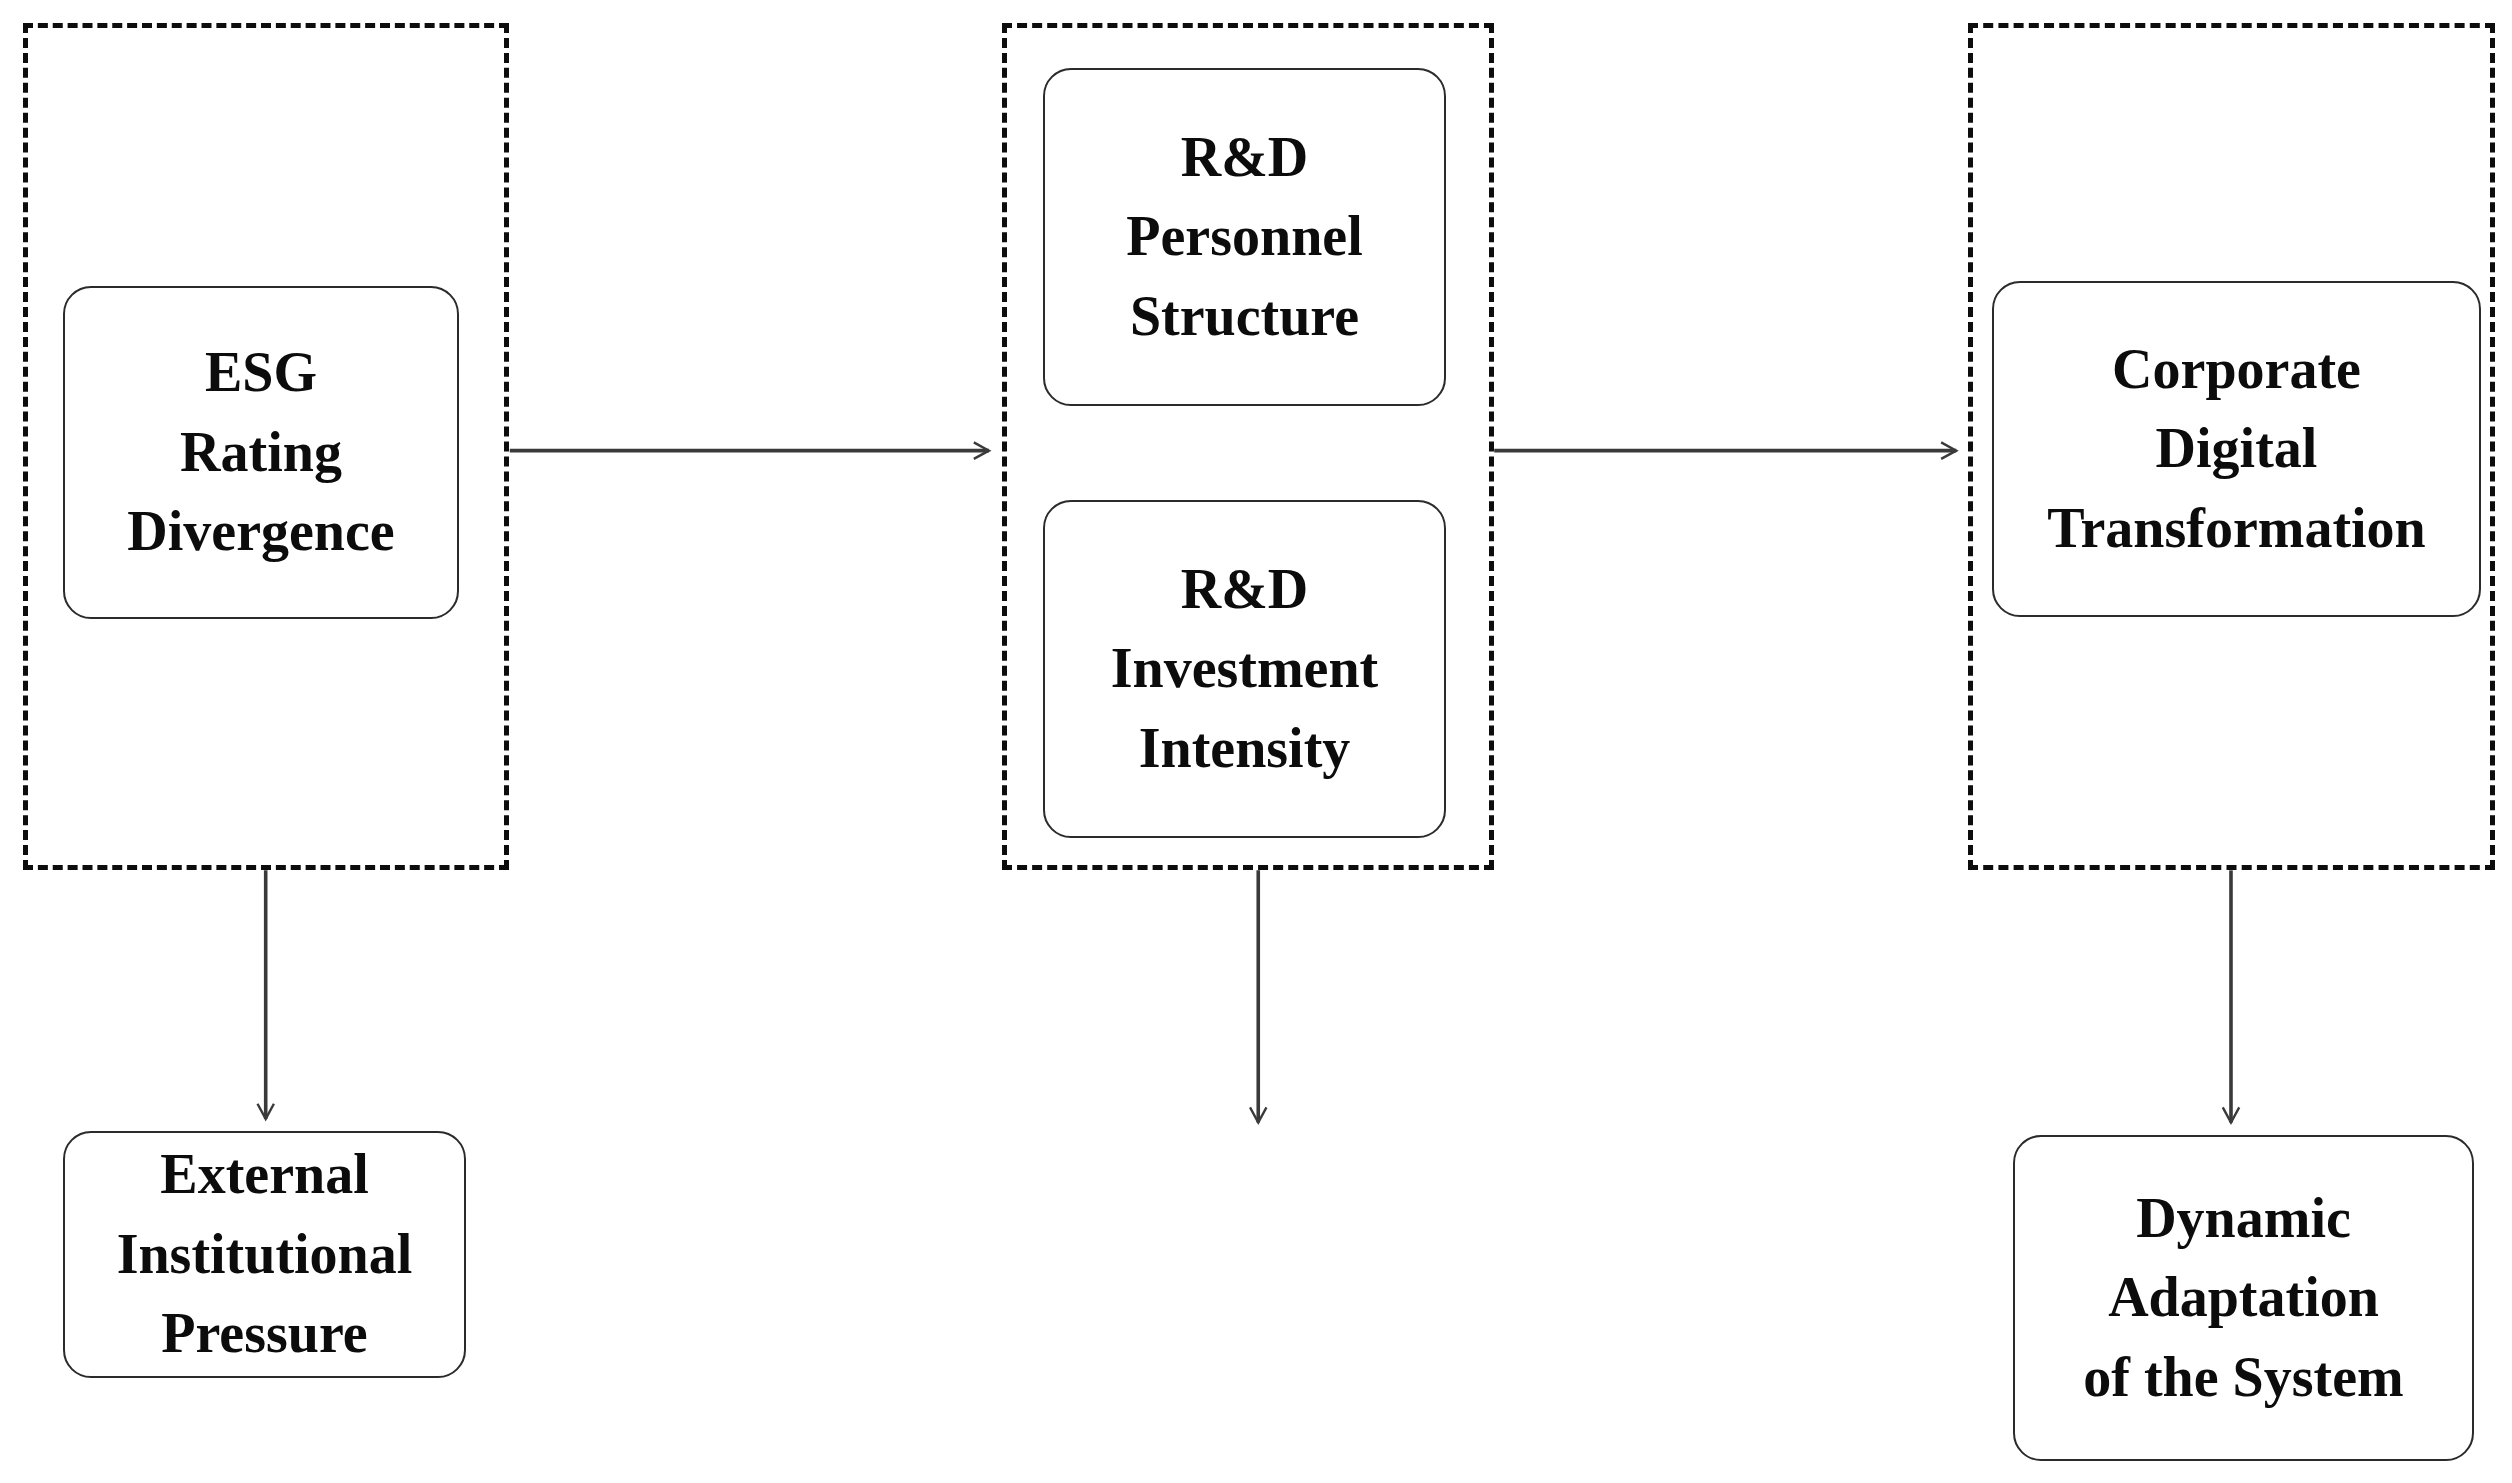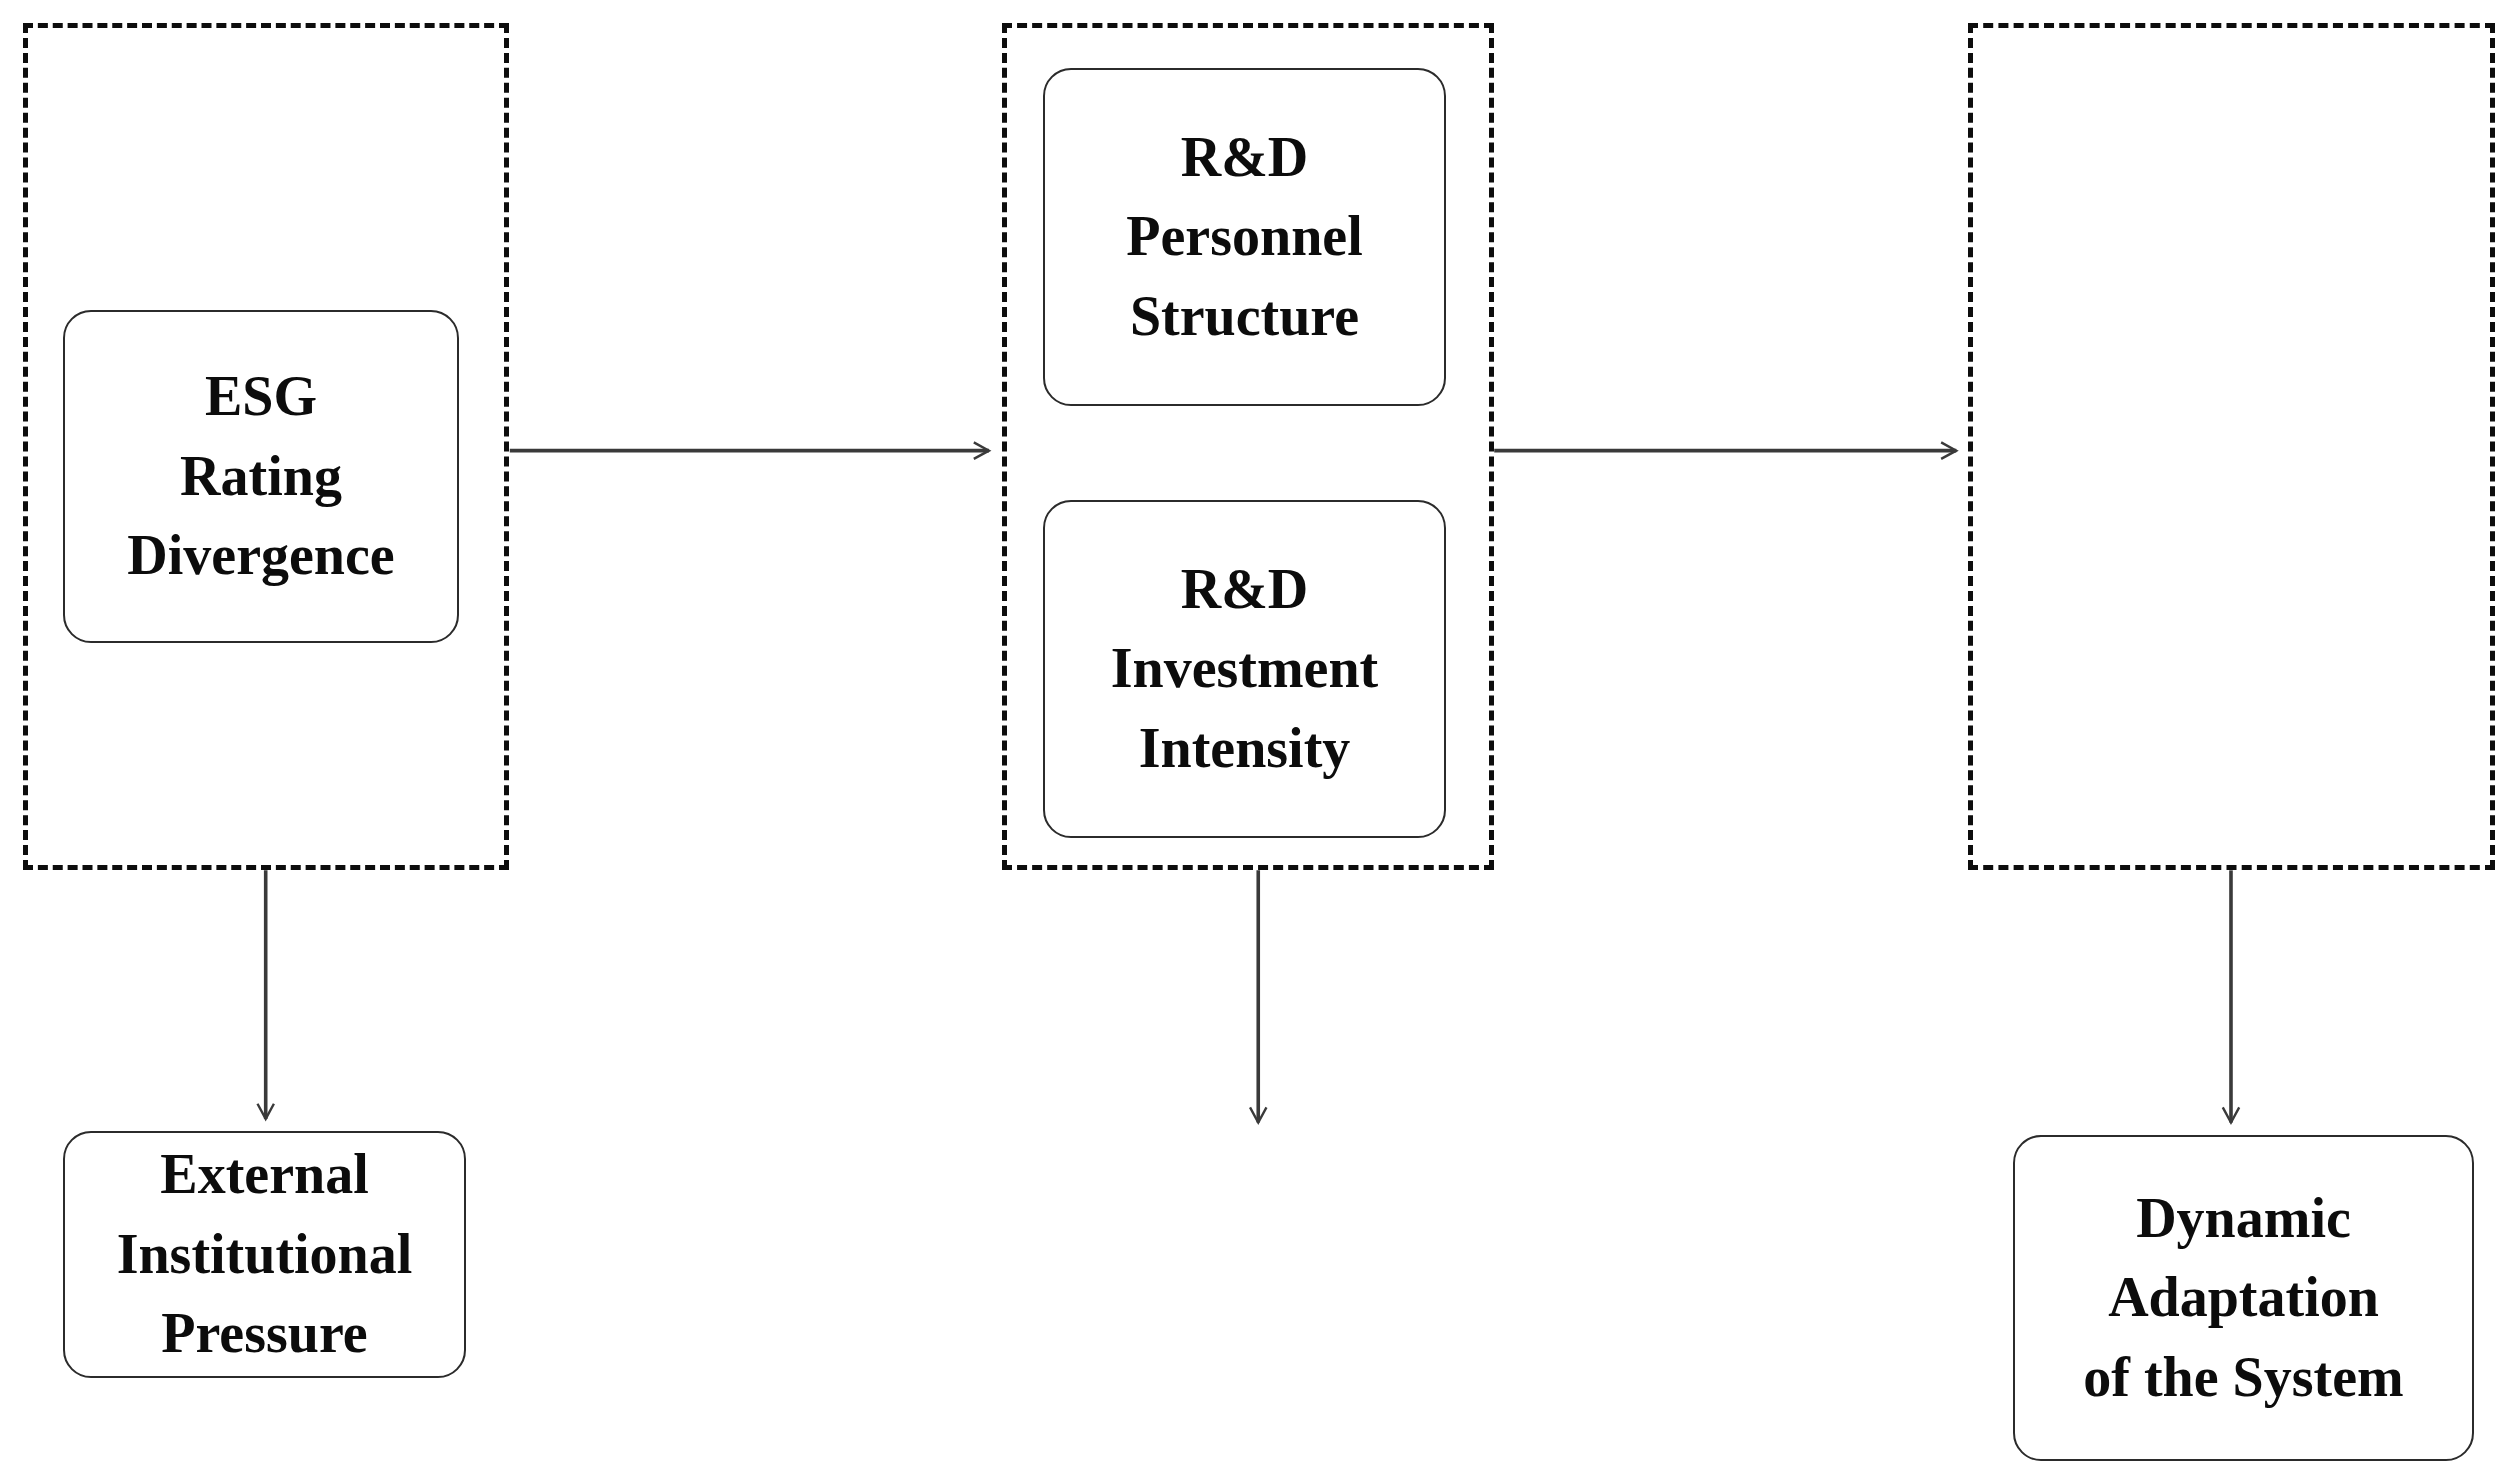--- a/index.html
+++ b/index.html
@@ -70,38 +70,43 @@
         <path d="M1.5,1.2 L8.5,5 L1.5,8.8" fill="none" stroke="#3a3a3a" stroke-width="1.1"></path>
       </marker>
     </defs>
     <line x1="566" y1="500" x2="1098" y2="500" marker-end="url(#open-arrow)"></line>
     <line x1="1659" y1="500" x2="2172" y2="500" marker-end="url(#open-arrow)"></line>
     <line x1="295" y1="966" x2="295" y2="1242" marker-end="url(#open-arrow)"></line>
     <line x1="1397" y1="966" x2="1397" y2="1246" marker-end="url(#open-arrow)"></line>
     <line x1="2477" y1="966" x2="2477" y2="1246" marker-end="url(#open-arrow)"></line>
   </svg>
 
-  <div class="node" style="left:63px; top:286px; width:396px; height:333px;margin-top:24px;">
+  <div class="node" style="left:63px; top:286px; width:396px; height:333px;">
     <span class="node-label">ESG
 Rating
 Divergence</span>
   </div>
 
   <div class="node" style="left:1043px; top:68px; width:403px; height:338px;">
     <span class="node-label">R&amp;D
 Personnel
 Structure</span>
   </div>
 
   <div class="node" style="left:1043px; top:500px; width:403px; height:338px;">
     <span class="node-label">R&amp;D
 Investment
 Intensity</span>
   </div>
 
+  <div class="node" style="left:1992px; top:281px; width:489px; height:336px;">
+    <span class="node-label">Corporate
+Digital
+Transformation</span>
+  </div>
 
   <div class="node" style="left:63px; top:1131px; width:403px; height:247px;">
     <span class="node-label">External
 Institutional
 Pressure</span>
   </div>
 
 
   <div class="node" style="left:2013px; top:1135px; width:461px; height:326px;">
     <span class="node-label">Dynamic

